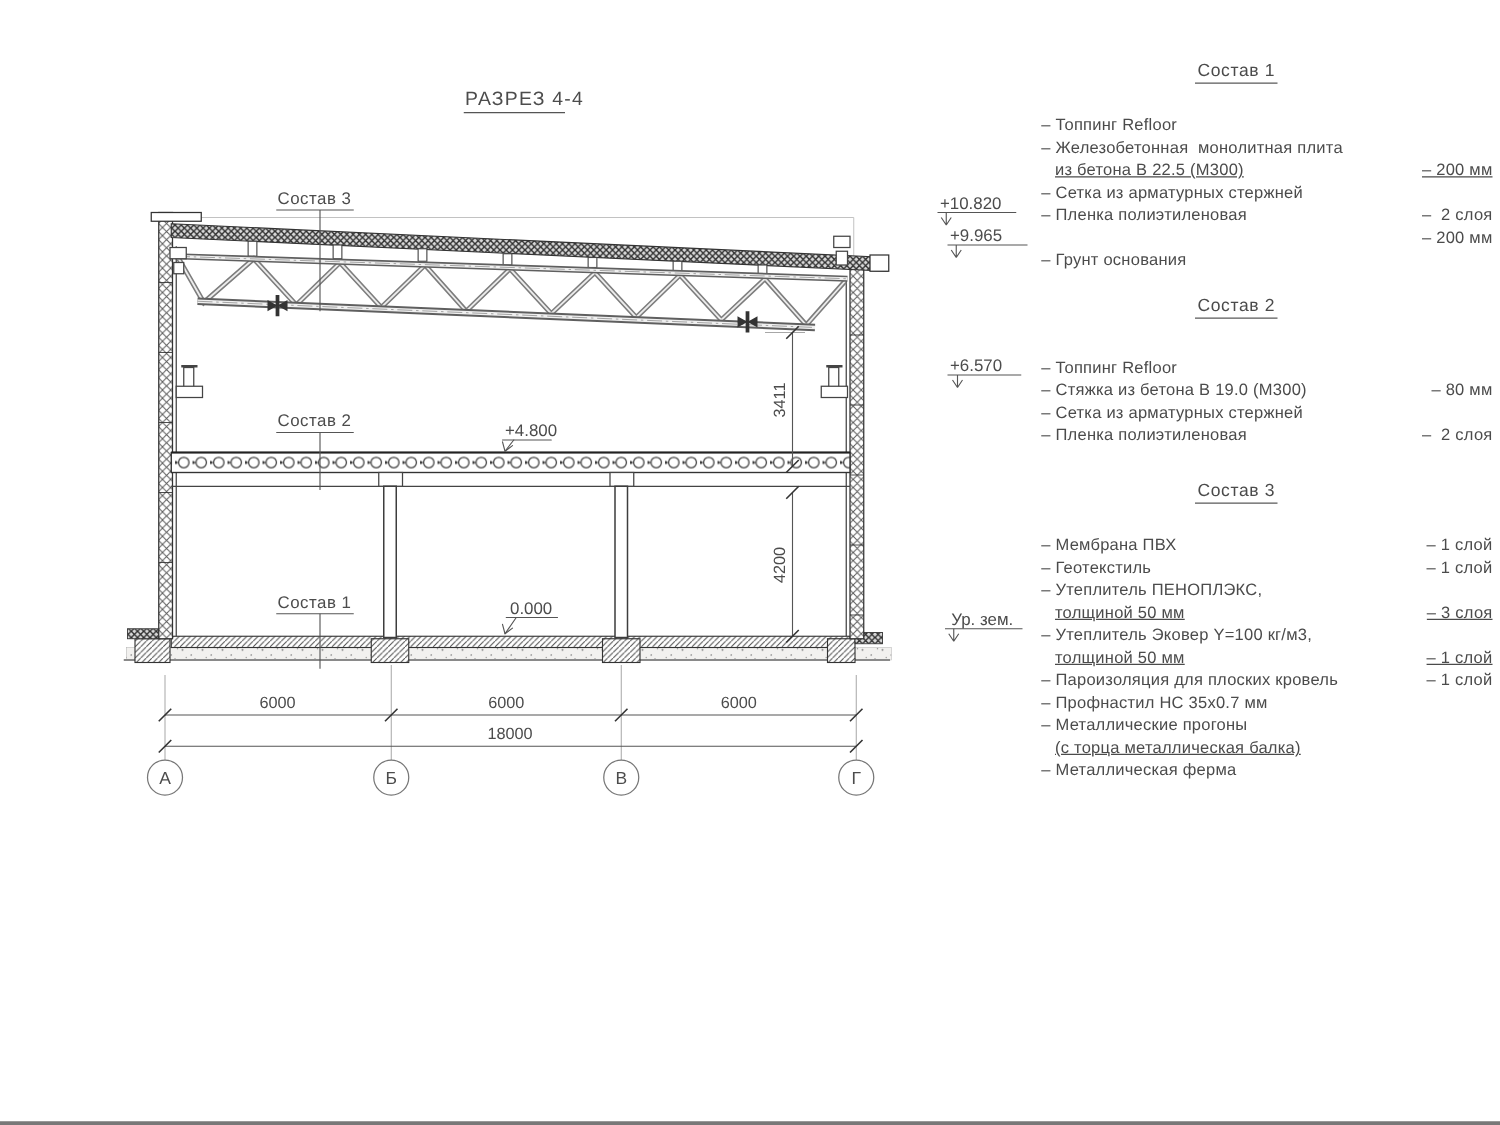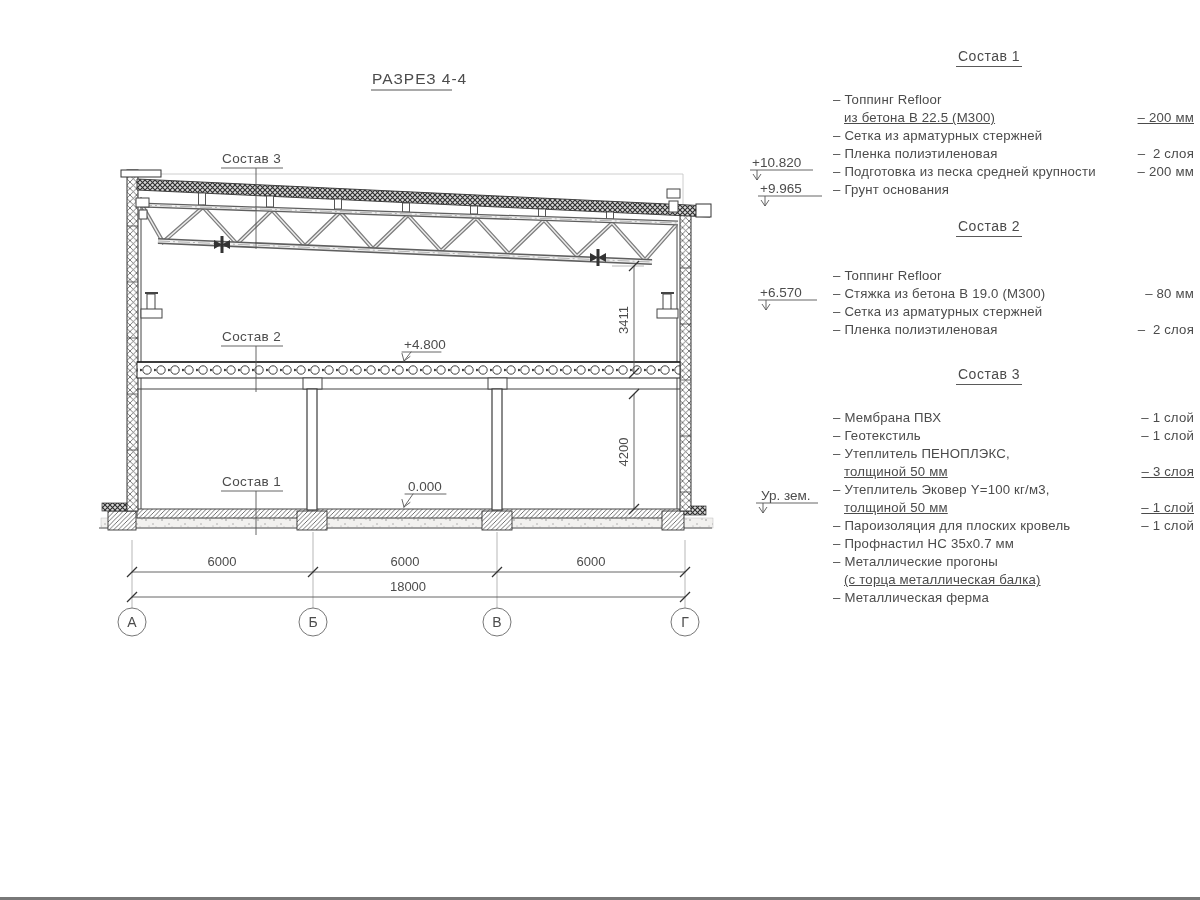--- a/index.html
+++ b/index.html
@@ -257,24 +257,25 @@
   <g>
     <text class="t-title" x="372" y="84">РАЗРЕЗ 4-4</text>
     <line x1="371" y1="90" x2="452" y2="90" stroke="#555" stroke-width="1"></line>
   </g>
 </svg>
 
 <div id="materials">
       <div class="section sec1">
         <div class="heading">Состав 1</div>
         <div class="row"><span class="t">– Топпинг Refloor</span></div>
+        <div class="row"><span class="t">– Железобетонная  монолитная плита</span></div>
         <div class="row cont"><span class="t">из бетона В 22.5 (М300)</span><span class="v">– 200 мм</span></div>
         <div class="row"><span class="t">– Сетка из арматурных стержней</span></div>
         <div class="row"><span class="t">– Пленка полиэтиленовая</span><span class="v">–  2 слоя</span></div>
-        <div class="row"><span class="t">– Подготовка из песка средней крупности</span><span class="v">– 200 мм</span></div>
+        <div class="row"><span class="v">– 200 мм</span></div>
         <div class="row"><span class="t">– Грунт основания</span></div>
       </div>
       <div class="section sec2">
         <div class="heading">Состав 2</div>
         <div class="row"><span class="t">– Топпинг Refloor</span></div>
         <div class="row"><span class="t">– Стяжка из бетона В 19.0 (М300)</span><span class="v">– 80 мм</span></div>
         <div class="row"><span class="t">– Сетка из арматурных стержней</span></div>
         <div class="row"><span class="t">– Пленка полиэтиленовая</span><span class="v">–  2 слоя</span></div>
       </div>
       <div class="section sec3">

